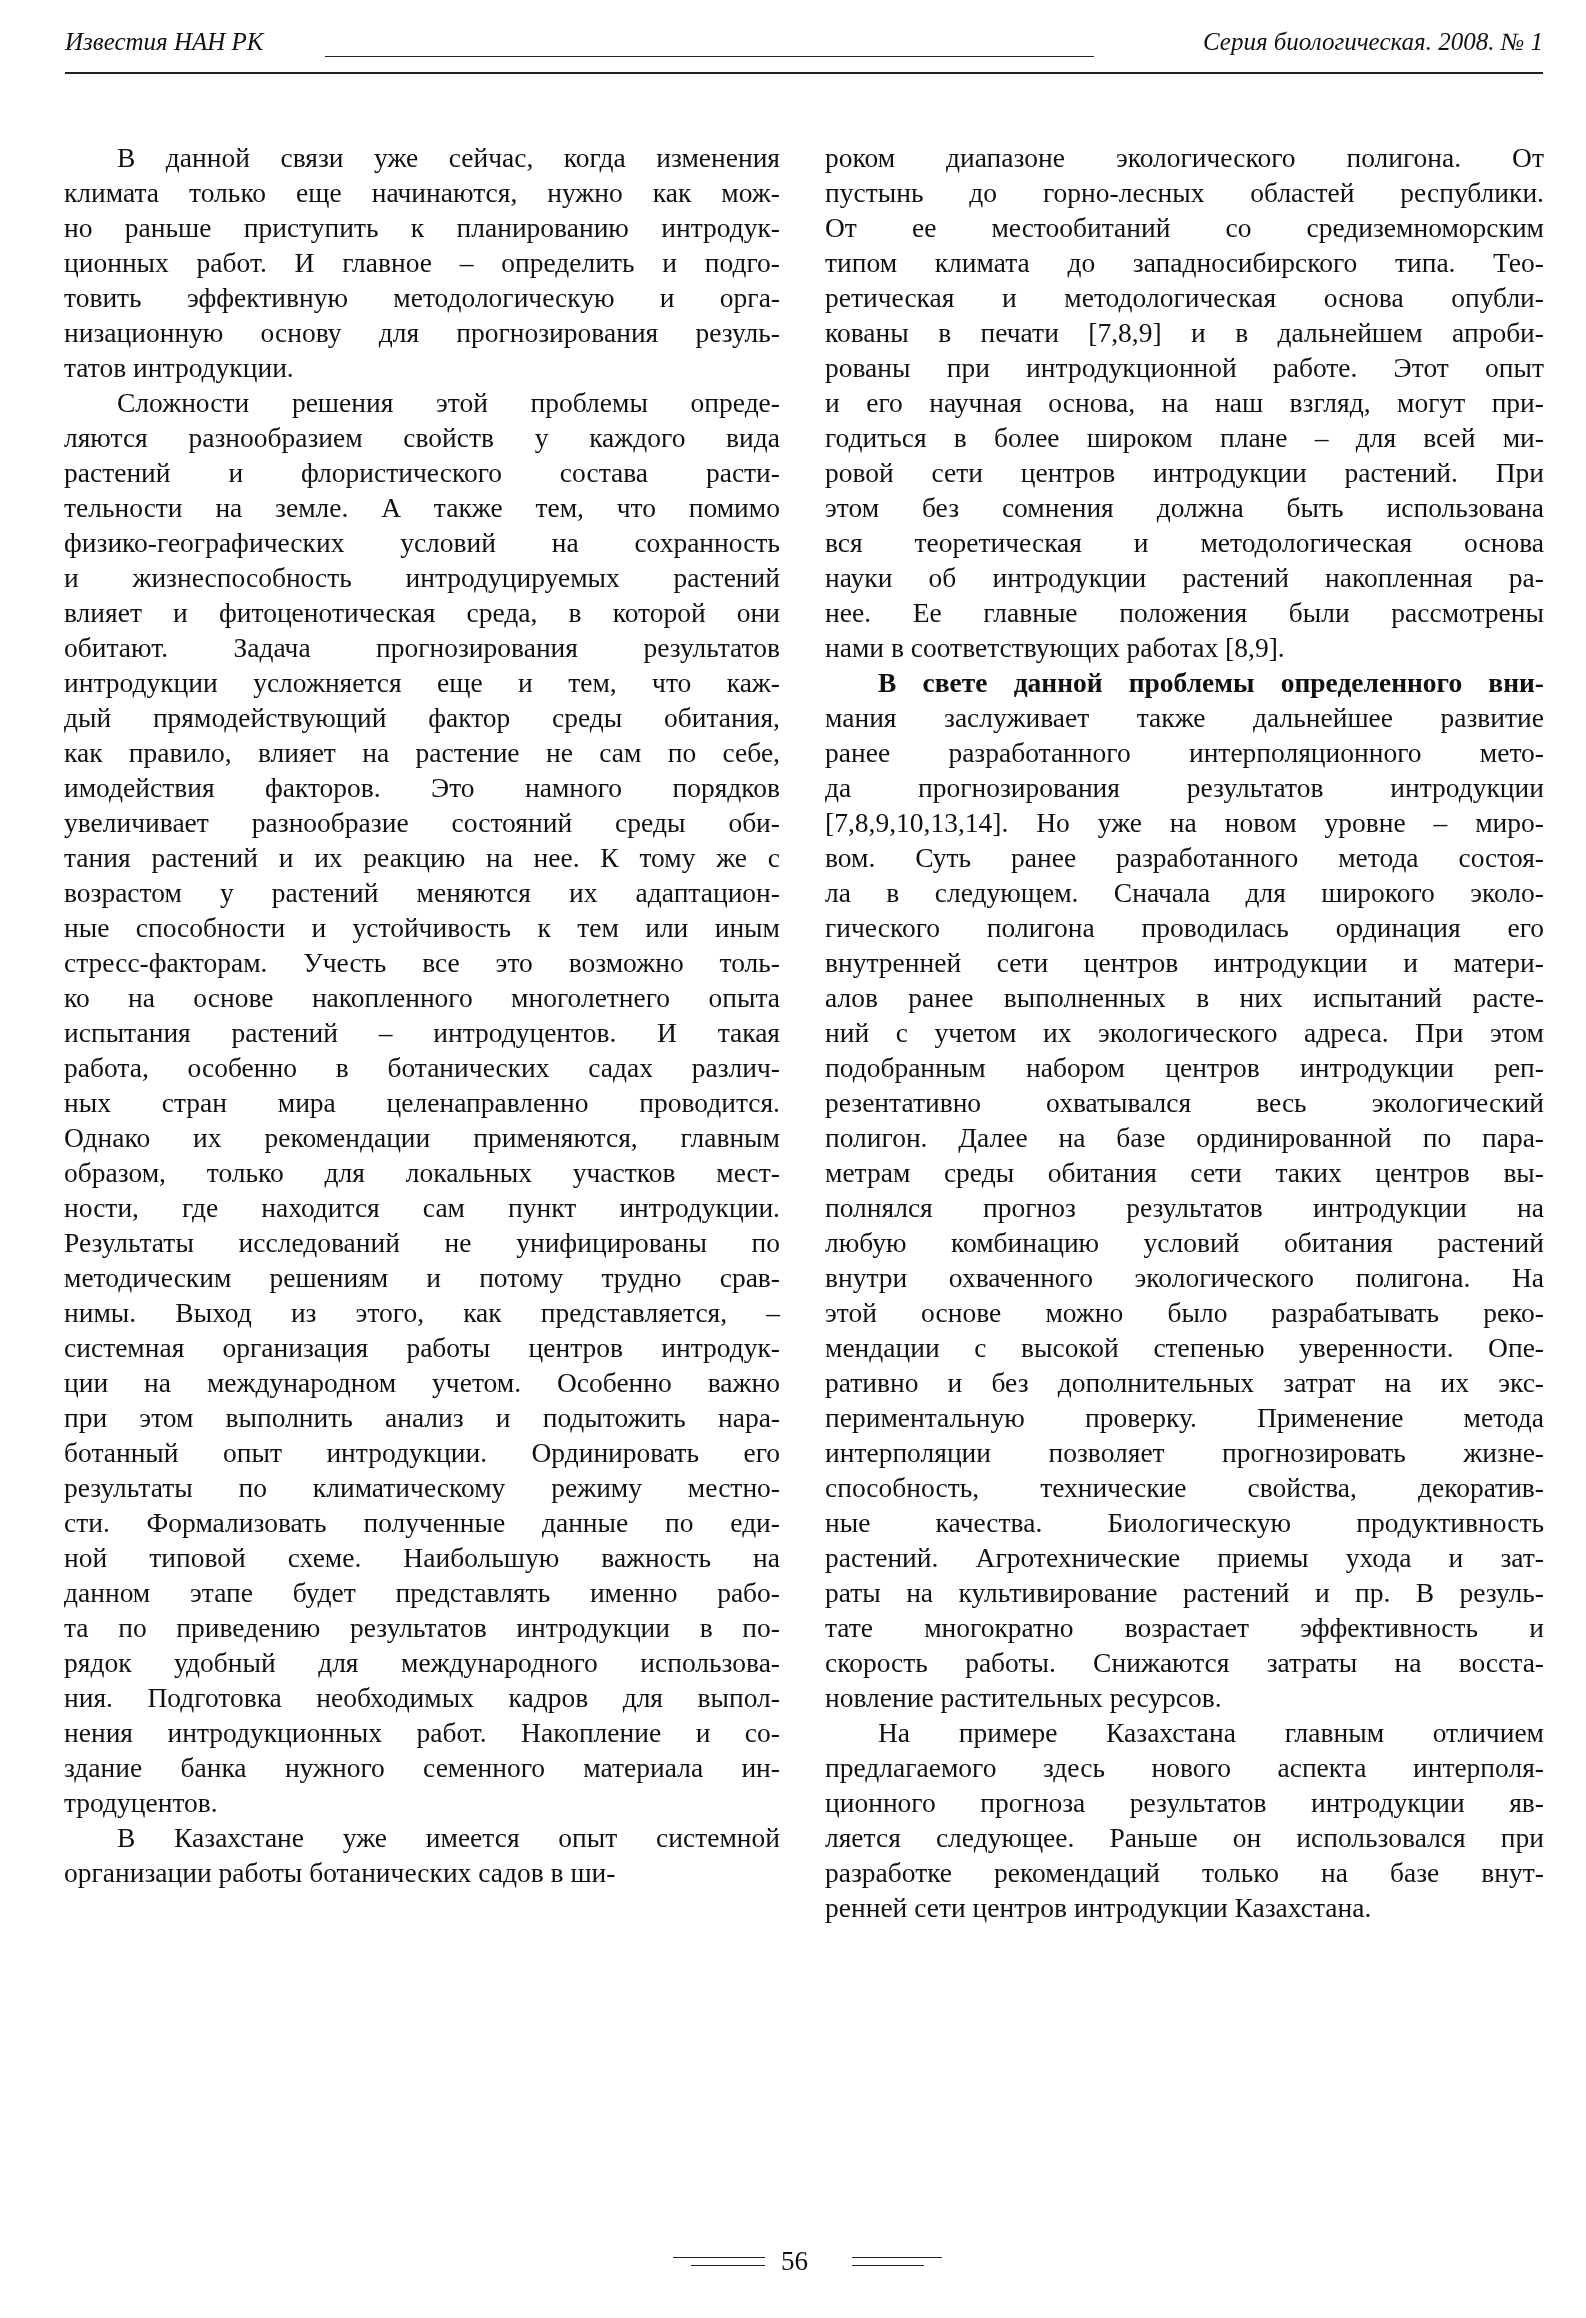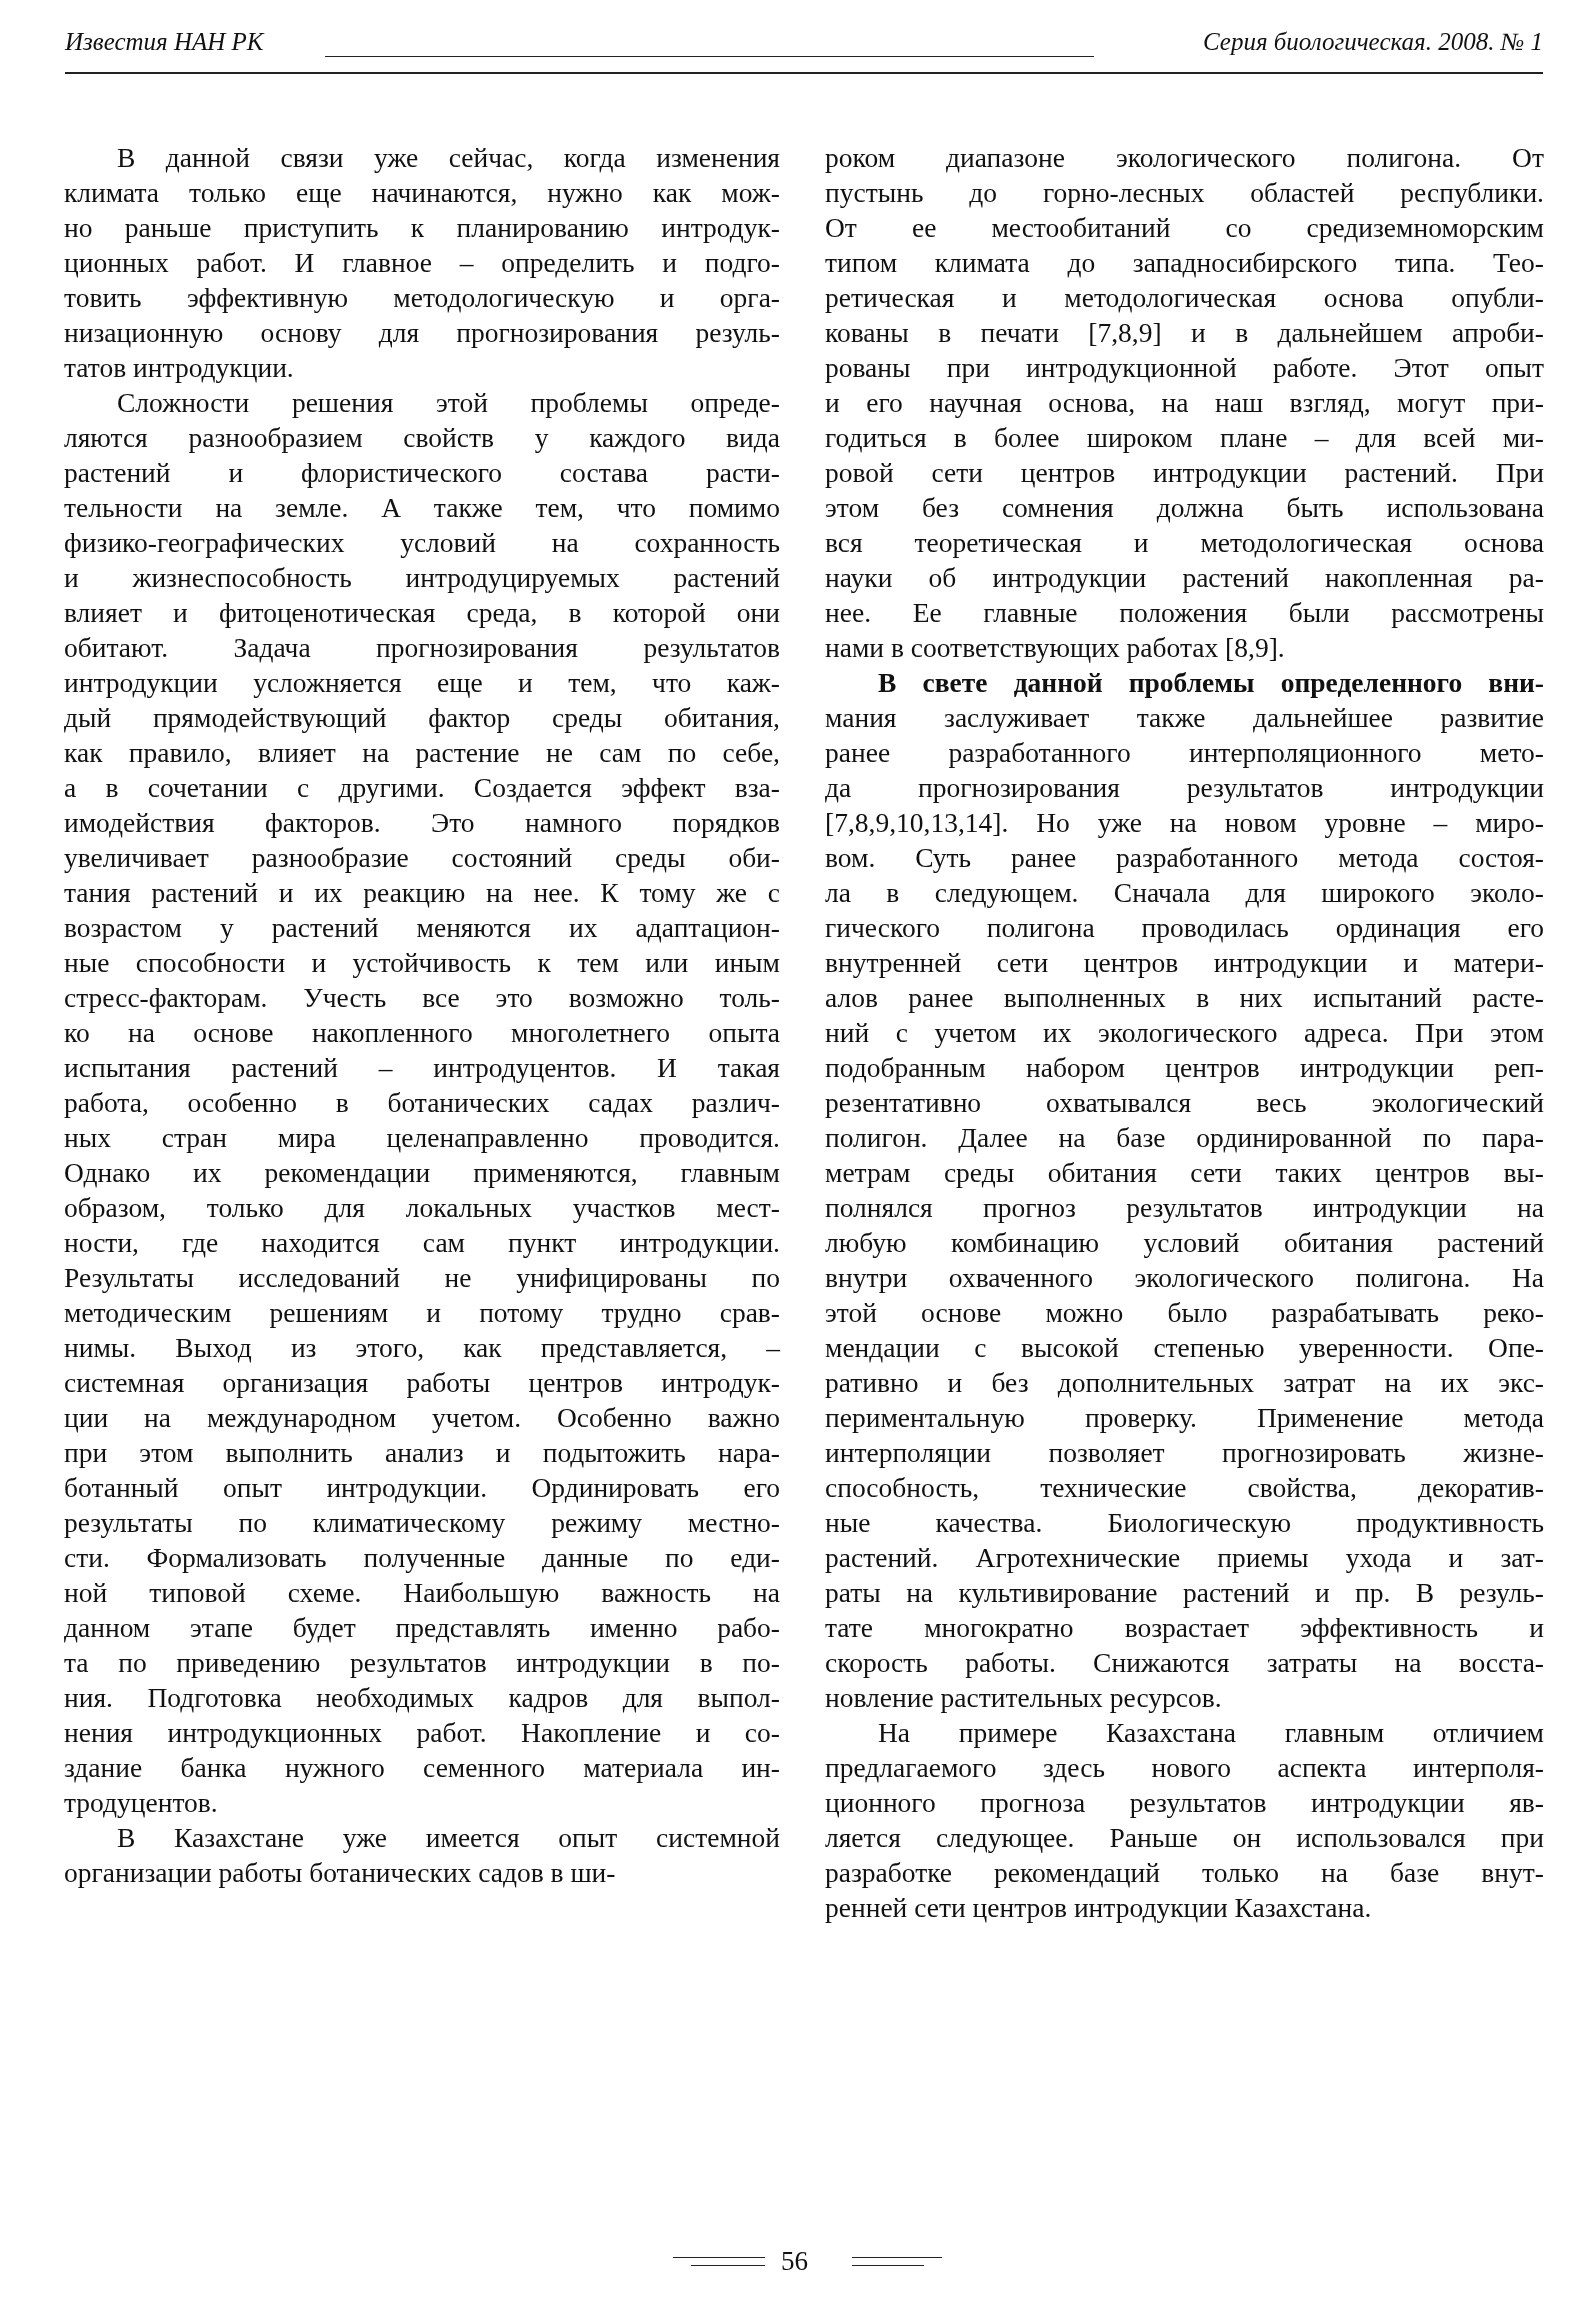--- a/index.html
+++ b/index.html
@@ -123,21 +123,20 @@
       <span class="line">ляются разнообразием свойств у каждого вида</span>
       <span class="line">растений и флористического состава расти-</span>
       <span class="line">тельности на земле. А также тем, что помимо</span>
       <span class="line">физико-географических условий на сохранность</span>
       <span class="line">и жизнеспособность интродуцируемых растений</span>
       <span class="line">влияет и фитоценотическая среда, в которой они</span>
       <span class="line">обитают. Задача прогнозирования результатов</span>
       <span class="line">интродукции усложняется еще и тем, что каж-</span>
       <span class="line">дый прямодействующий фактор среды обитания,</span>
       <span class="line">как правило, влияет на растение не сам по себе,</span>
-      <span class="line">а в сочетании с другими. Создается эффект вза-</span>
       <span class="line">имодействия факторов. Это намного порядков</span>
       <span class="line">увеличивает разнообразие состояний среды оби-</span>
       <span class="line">тания растений и их реакцию на нее. К тому же с</span>
       <span class="line">возрастом у растений меняются их адаптацион-</span>
       <span class="line">ные способности и устойчивость к тем или иным</span>
       <span class="line">стресс-факторам. Учесть все это возможно толь-</span>
       <span class="line">ко на основе накопленного многолетнего опыта</span>
       <span class="line">испытания растений – интродуцентов. И такая</span>
       <span class="line">работа, особенно в ботанических садах различ-</span>
       <span class="line">ных стран мира целенаправленно проводится.</span>
@@ -149,20 +148,21 @@
       <span class="line">нимы. Выход из этого, как представляется, –</span>
       <span class="line">системная организация работы центров интродук-</span>
       <span class="line">ции на международном учетом. Особенно важно</span>
       <span class="line">при этом выполнить анализ и подытожить нара-</span>
       <span class="line">ботанный опыт интродукции. Ординировать его</span>
       <span class="line">результаты по климатическому режиму местно-</span>
       <span class="line">сти. Формализовать полученные данные по еди-</span>
       <span class="line">ной типовой схеме. Наибольшую важность на</span>
       <span class="line">данном этапе будет представлять именно рабо-</span>
       <span class="line">та по приведению результатов интродукции в по-</span>
+      <span class="line">рядок удобный для международного использова-</span>
       <span class="line">ния. Подготовка необходимых кадров для выпол-</span>
       <span class="line">нения интродукционных работ. Накопление и со-</span>
       <span class="line">здание банка нужного семенного материала ин-</span>
       <span class="line last">тродуцентов.</span>
     </p>
     <p>
       <span class="line" style="text-indent: 53px;">В Казахстане уже имеется опыт системной</span>
       <span class="line last">организации работы ботанических садов в ши-</span>
     </p>
   </div>

